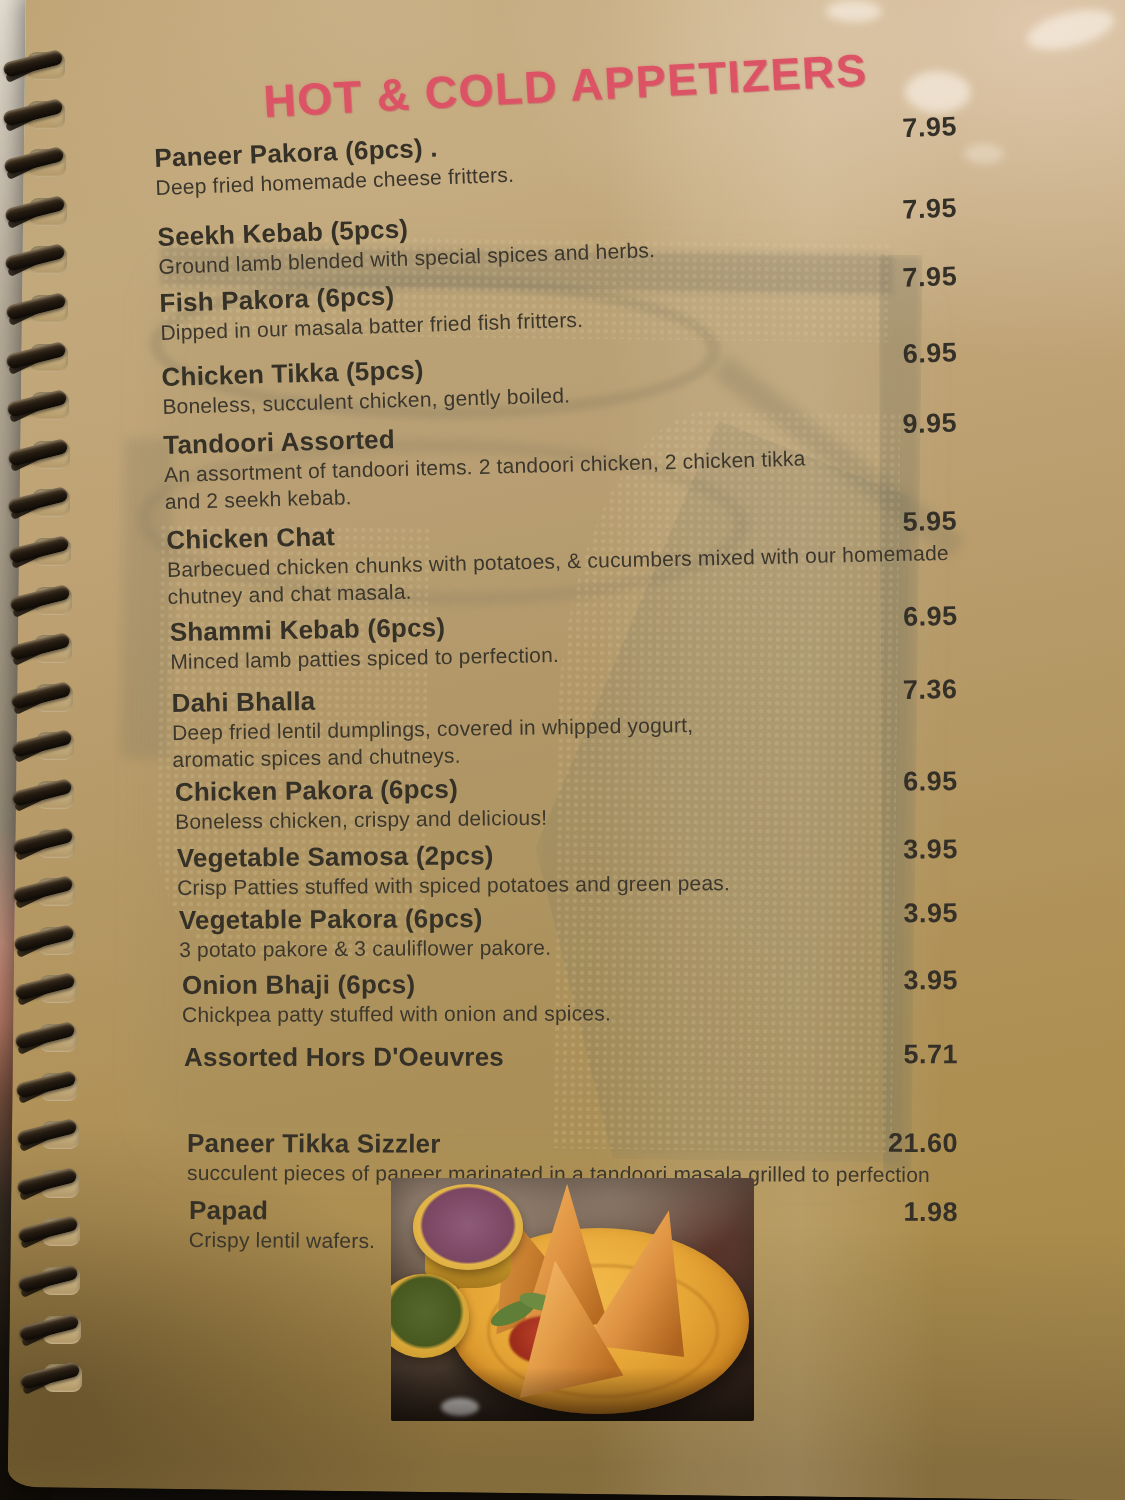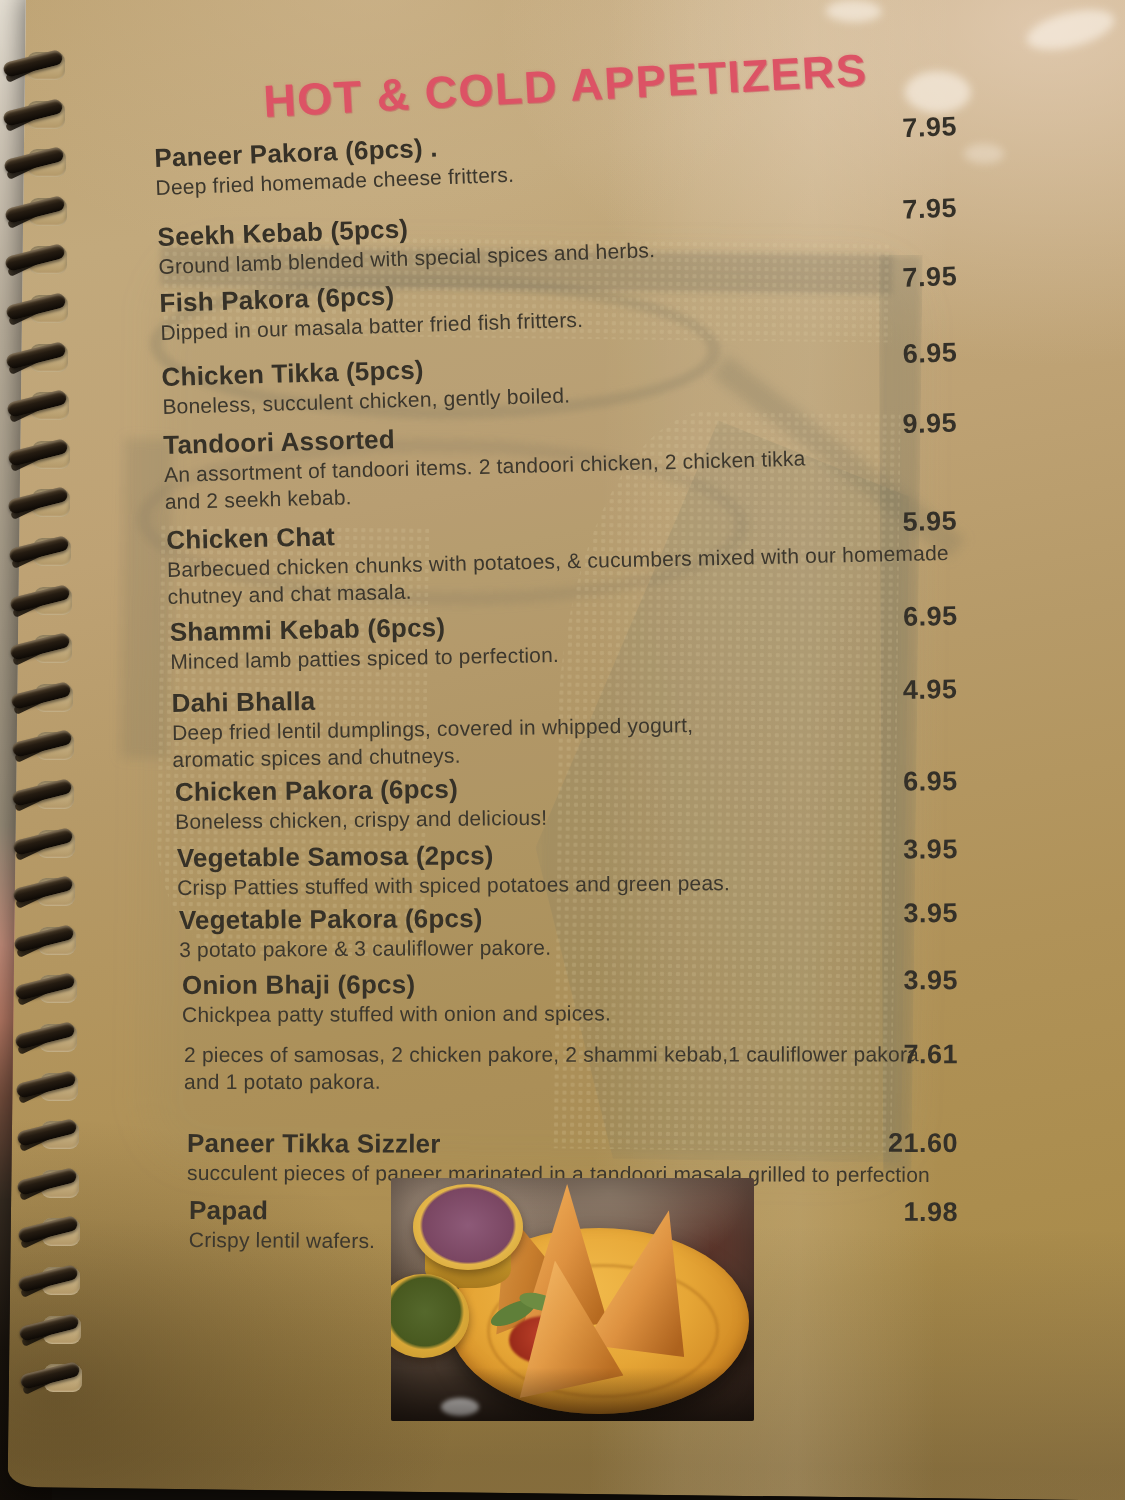--- a/index.html
+++ b/index.html
@@ -183,21 +183,21 @@
         <h3 class="item-name">Chicken Chat</h3>
         <p class="item-desc">Barbecued chicken chunks with potatoes, &amp; cucumbers mixed with our homemade
 chutney and chat masala.</p>
       </div>
       <div class="row" style="left: 170px; top: 616px; width: 788px; transform: rotate(-1.03deg);">
         <span class="item-price">6.95</span>
         <h3 class="item-name">Shammi Kebab (6pcs)</h3>
         <p class="item-desc">Minced lamb patties spiced to perfection.</p>
       </div>
       <div class="row" style="left: 172px; top: 687px; width: 786px; transform: rotate(-0.87deg);">
-        <span class="item-price">4.95</span>
+        <span class="item-price">7.36</span>
         <h3 class="item-name">Dahi Bhalla</h3>
         <p class="item-desc">Deep fried lentil dumplings, covered in whipped yogurt,
 aromatic spices and chutneys.</p>
       </div>
       <div class="row" style="left: 175px; top: 776px; width: 783px; transform: rotate(-0.66deg);">
         <span class="item-price">6.95</span>
         <h3 class="item-name">Chicken Pakora (6pcs)</h3>
         <p class="item-desc">Boneless chicken, crispy and delicious!</p>
       </div>
       <div class="row" style="left: 177px; top: 842px; width: 781px; transform: rotate(-0.51deg);">
@@ -209,23 +209,22 @@
         <span class="item-price">3.95</span>
         <h3 class="item-name">Vegetable Pakora (6pcs)</h3>
         <p class="item-desc">3 potato pakore &amp; 3 cauliflower pakore.</p>
       </div>
       <div class="row" style="left: 182px; top: 969px; width: 776px; transform: rotate(-0.21deg);">
         <span class="item-price">3.95</span>
         <h3 class="item-name">Onion Bhaji (6pcs)</h3>
         <p class="item-desc">Chickpea patty stuffed with onion and spices.</p>
       </div>
       <div class="row" style="left: 184px; top: 1041px; width: 774px; transform: rotate(-0.05deg);">
-        <span class="item-price">7.61</span>
-        <p class="item-desc">2 pieces of samosas, 2 chicken pakore, 2 shammi kebab,1 cauliflower pakora
-and 1 potato pakora.</p>
+        <span class="item-price">5.71</span>
+        <h3 class="item-name">Assorted Hors D'Oeuvres</h3>
       </div>
       <div class="row" style="left: 187px; top: 1127px; width: 771px; transform: rotate(0.15deg);">
         <span class="item-price">21.60</span>
         <h3 class="item-name">Paneer Tikka Sizzler</h3>
         <p class="item-desc">succulent pieces of paneer marinated in a tandoori masala grilled to perfection</p>
       </div>
       <div class="row" style="left: 189px; top: 1194px; width: 769px; transform: rotate(0.31deg);">
         <span class="item-price">1.98</span>
         <h3 class="item-name">Papad</h3>
         <p class="item-desc">Crispy lentil wafers.</p>

